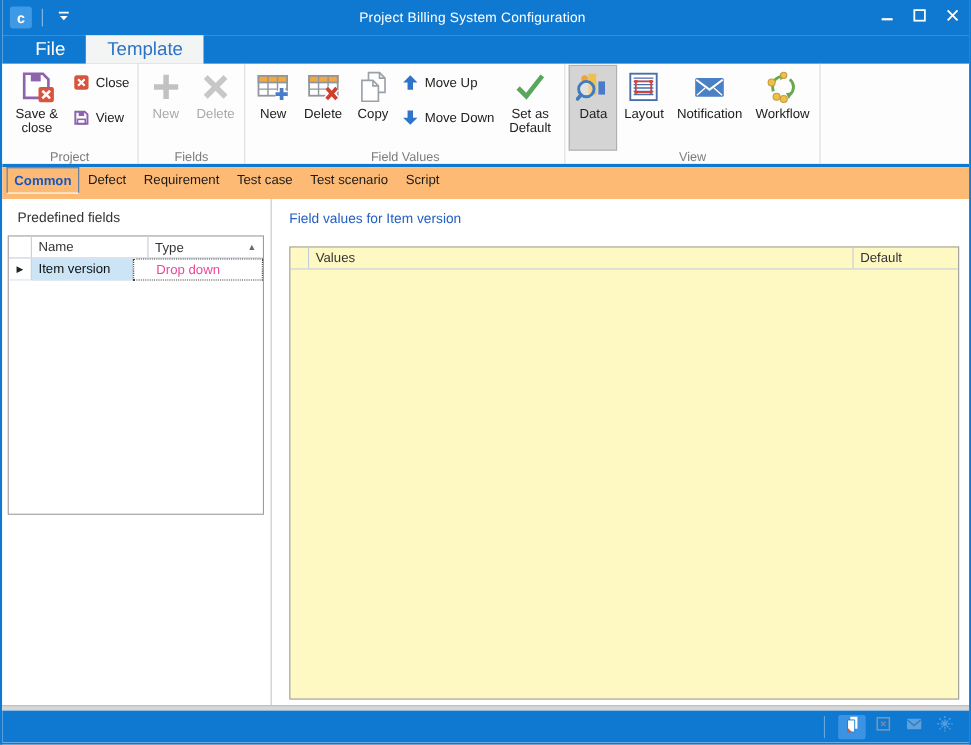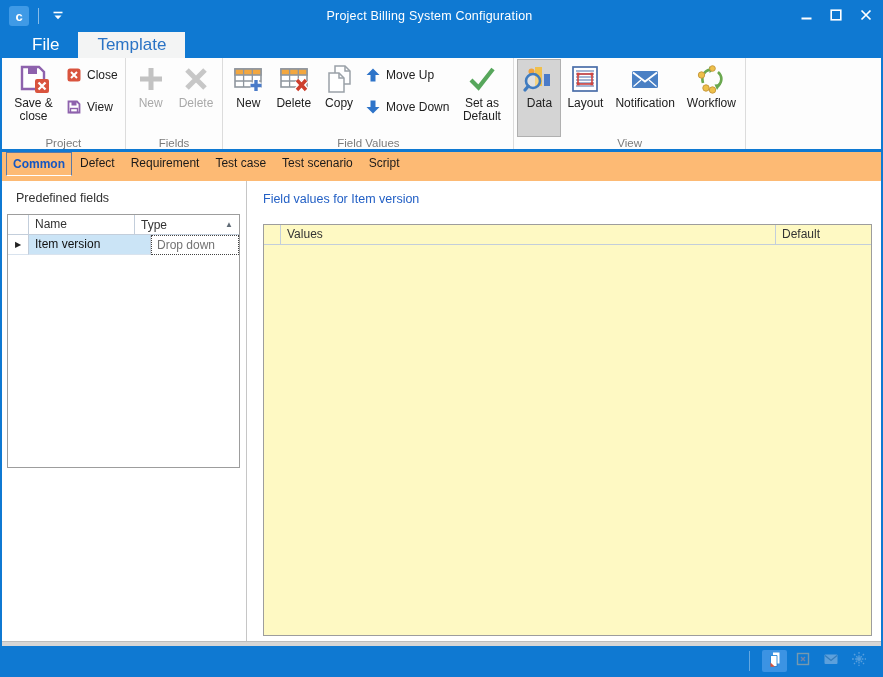--- a/index.html
+++ b/index.html
@@ -49,23 +49,23 @@
   .panel-title.blue { color:#2360c5; margin-left:16px; }
   .lgrid { margin:0 6px 0 5px; border:1px solid #9d9d9d; height:254px; background:#fff; font-size:12px; }
   .grid-header { display:flex; height:20px; border-bottom:1px solid #c3cedb; color:#333; }
   .h-ind { width:21px; border-right:1px solid #c3cedb; flex:none; }
   .h-name { width:106px; border-right:1px solid #c3cedb; padding-left:6px; line-height:19px; flex:none; }
   .h-type { flex:1; padding:0 6px; display:flex; align-items:center; justify-content:space-between; }
   .sort-glyph { font-size:8px; color:#5f6b76; }
   .lgrid-row { display:flex; height:20px; }
   .c-ind { width:21px; border-right:1px solid #c3cedb; border-bottom:1px solid #d9e3ee; flex:none;
            display:grid; place-items:center; font-size:8px; color:#222; }
-  .c-name { width:122px; border-right:1px solid #c3cedb; border-bottom:1px solid #d9e3ee;
+  .c-name { width:92px; border-right:1px solid #c3cedb; border-bottom:1px solid #d9e3ee;
             background:#cbe4f6; padding-left:6px; line-height:19px; flex:none; color:#111; }
-  .c-type { flex:1; border:1px dotted #444; padding-left:5px; line-height:18px; color:#737373; }
+  .c-type { flex:1; border:1px dotted #444; padding-left:20px; line-height:18px; color:#ec4899; }
   .right-panel { flex:1; display:flex; flex-direction:column; padding-top:11px; }
   .rgrid { margin:9px 9px 5px 16px; border:1px solid #9d9d9d; flex:1; background:#fef9c3;
            display:flex; flex-direction:column; font-size:12px; }
   .h-values { flex:1; border-right:1px solid #c3cedb; padding-left:6px; line-height:19px; }
   .h-default { width:95px; padding-left:6px; line-height:19px; flex:none; }
   .rgrid-body { flex:1; }
   .rh-ind { width:17px; border-right:1px solid #c3cedb; flex:none; }
   
   .bottom-strip { height:5px; background:#d6d6d6; border-top:1px solid #bdbdbd; flex:none; }
   .statusbar { height:29px; background:#0f79d2; display:flex; align-items:center;

